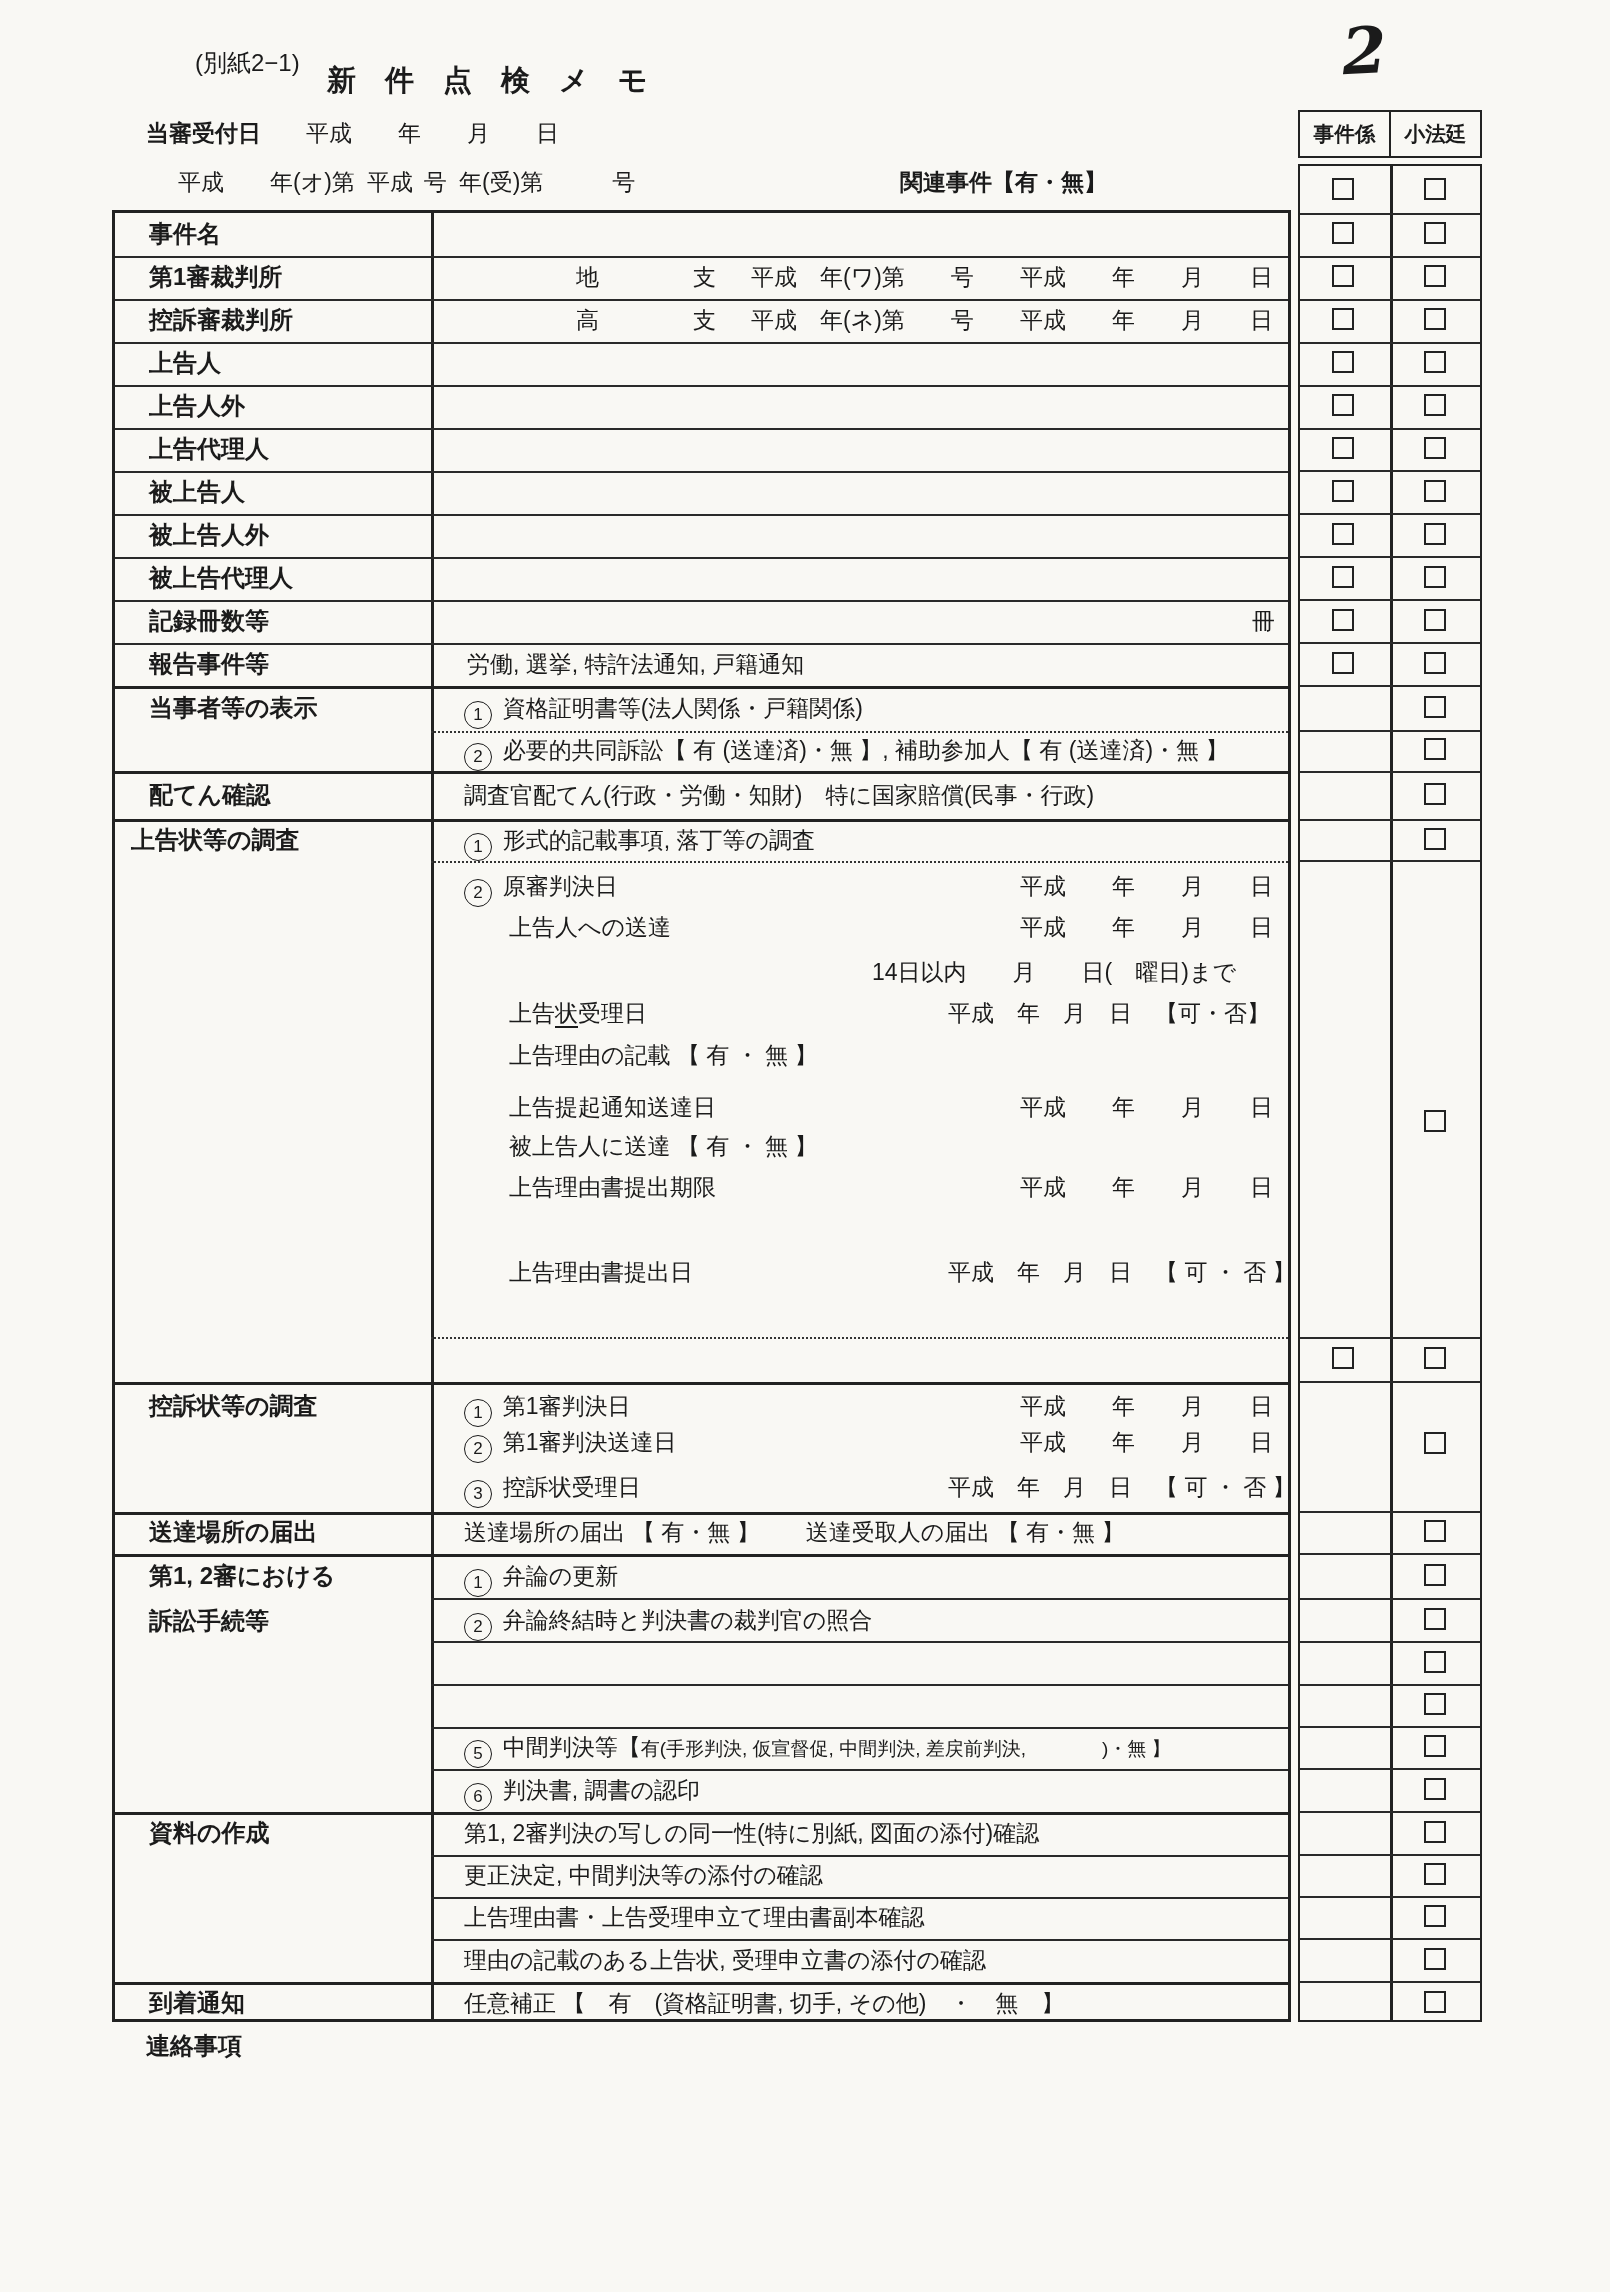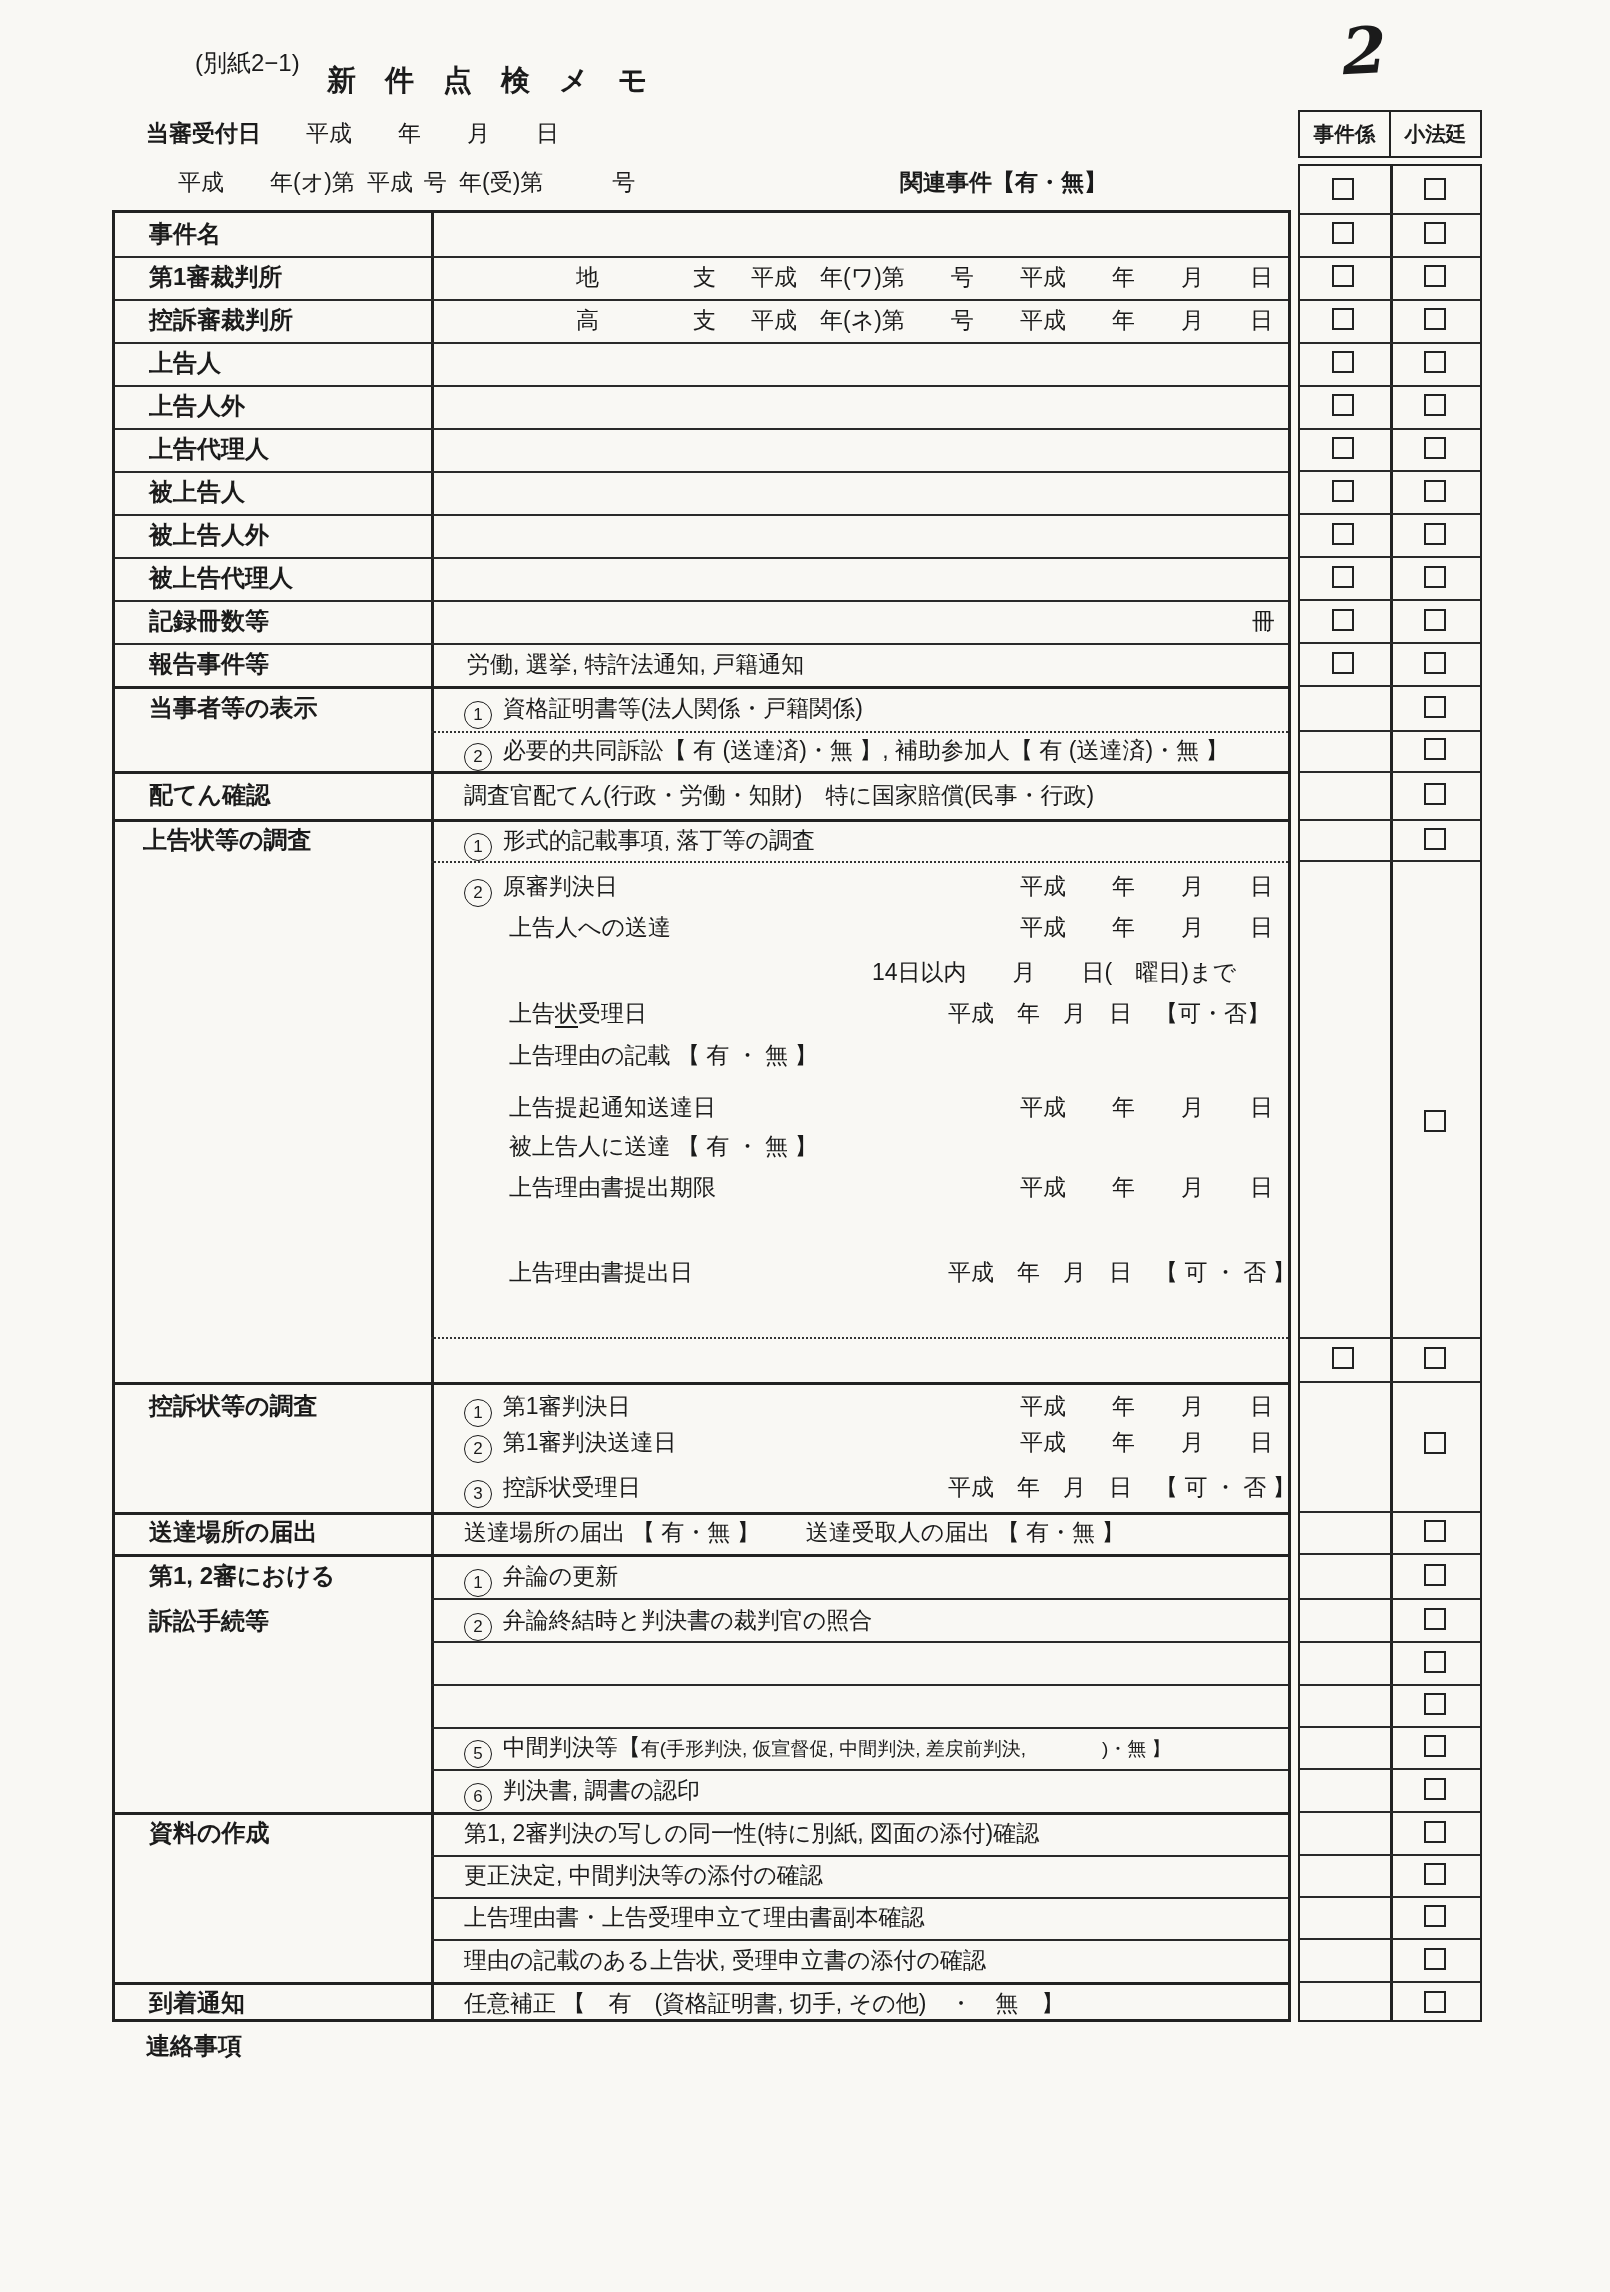--- a/index.html
+++ b/index.html
@@ -200,21 +200,21 @@
     <div class="abs txt" style="left:349px;top:480px">
       <span class="circ">1</span><span>資格証明書等(法人関係・戸籍関係)</span>
     </div>
     <div class="abs txt" style="left:349px;top:522px">
       <span class="circ">2</span><span>必要的共同訴訟【 有 (送達済)・無 】, 補助参加人【 有 (送達済)・無 】</span>
     </div>
 
     <div class="abs lbl" style="left:34px;top:567px">配てん確認</div>
     <div class="abs txt" style="left:349px;top:567px">調査官配てん(行政・労働・知財)　特に国家賠償(民事・行政)</div>
 
-    <div class="abs lbl" style="left:28px;top:612px">上告状等の調査</div>
+    <div class="abs lbl" style="left:16px;top:612px">上告状等の調査</div>
     <div class="abs txt" style="left:349px;top:612px">
       <span class="circ">1</span><span>形式的記載事項, 落丁等の調査</span>
     </div>
 
     <div class="abs txt" style="left:349px;top:658px">
       <span class="circ">2</span><span>原審判決日</span>
     </div>
     <div class="abs txt" style="left:905px;top:658px">平成　　年　　月　　日</div>
 
     <div class="abs txt" style="left:394px;top:699px">上告人への送達</div>

